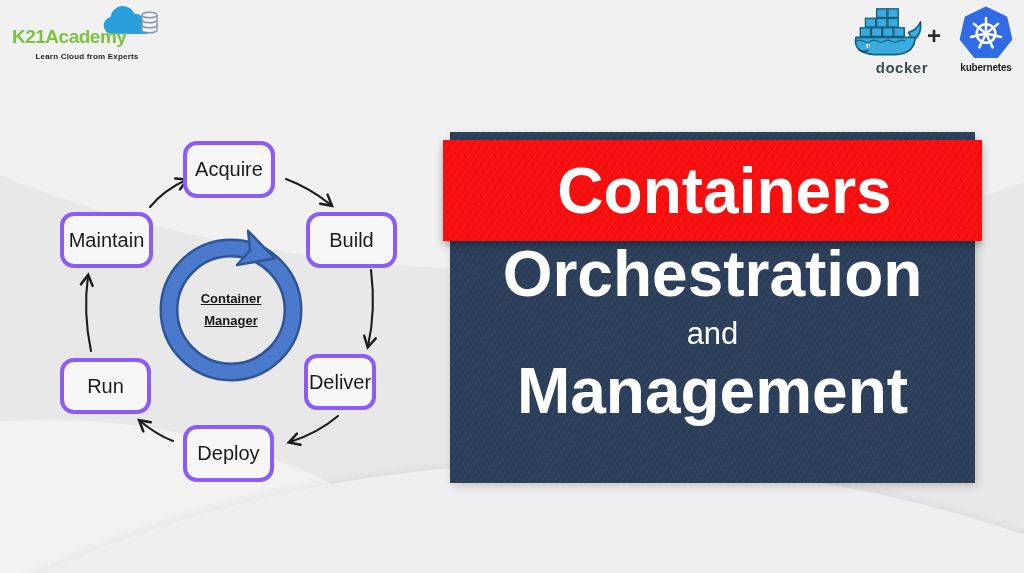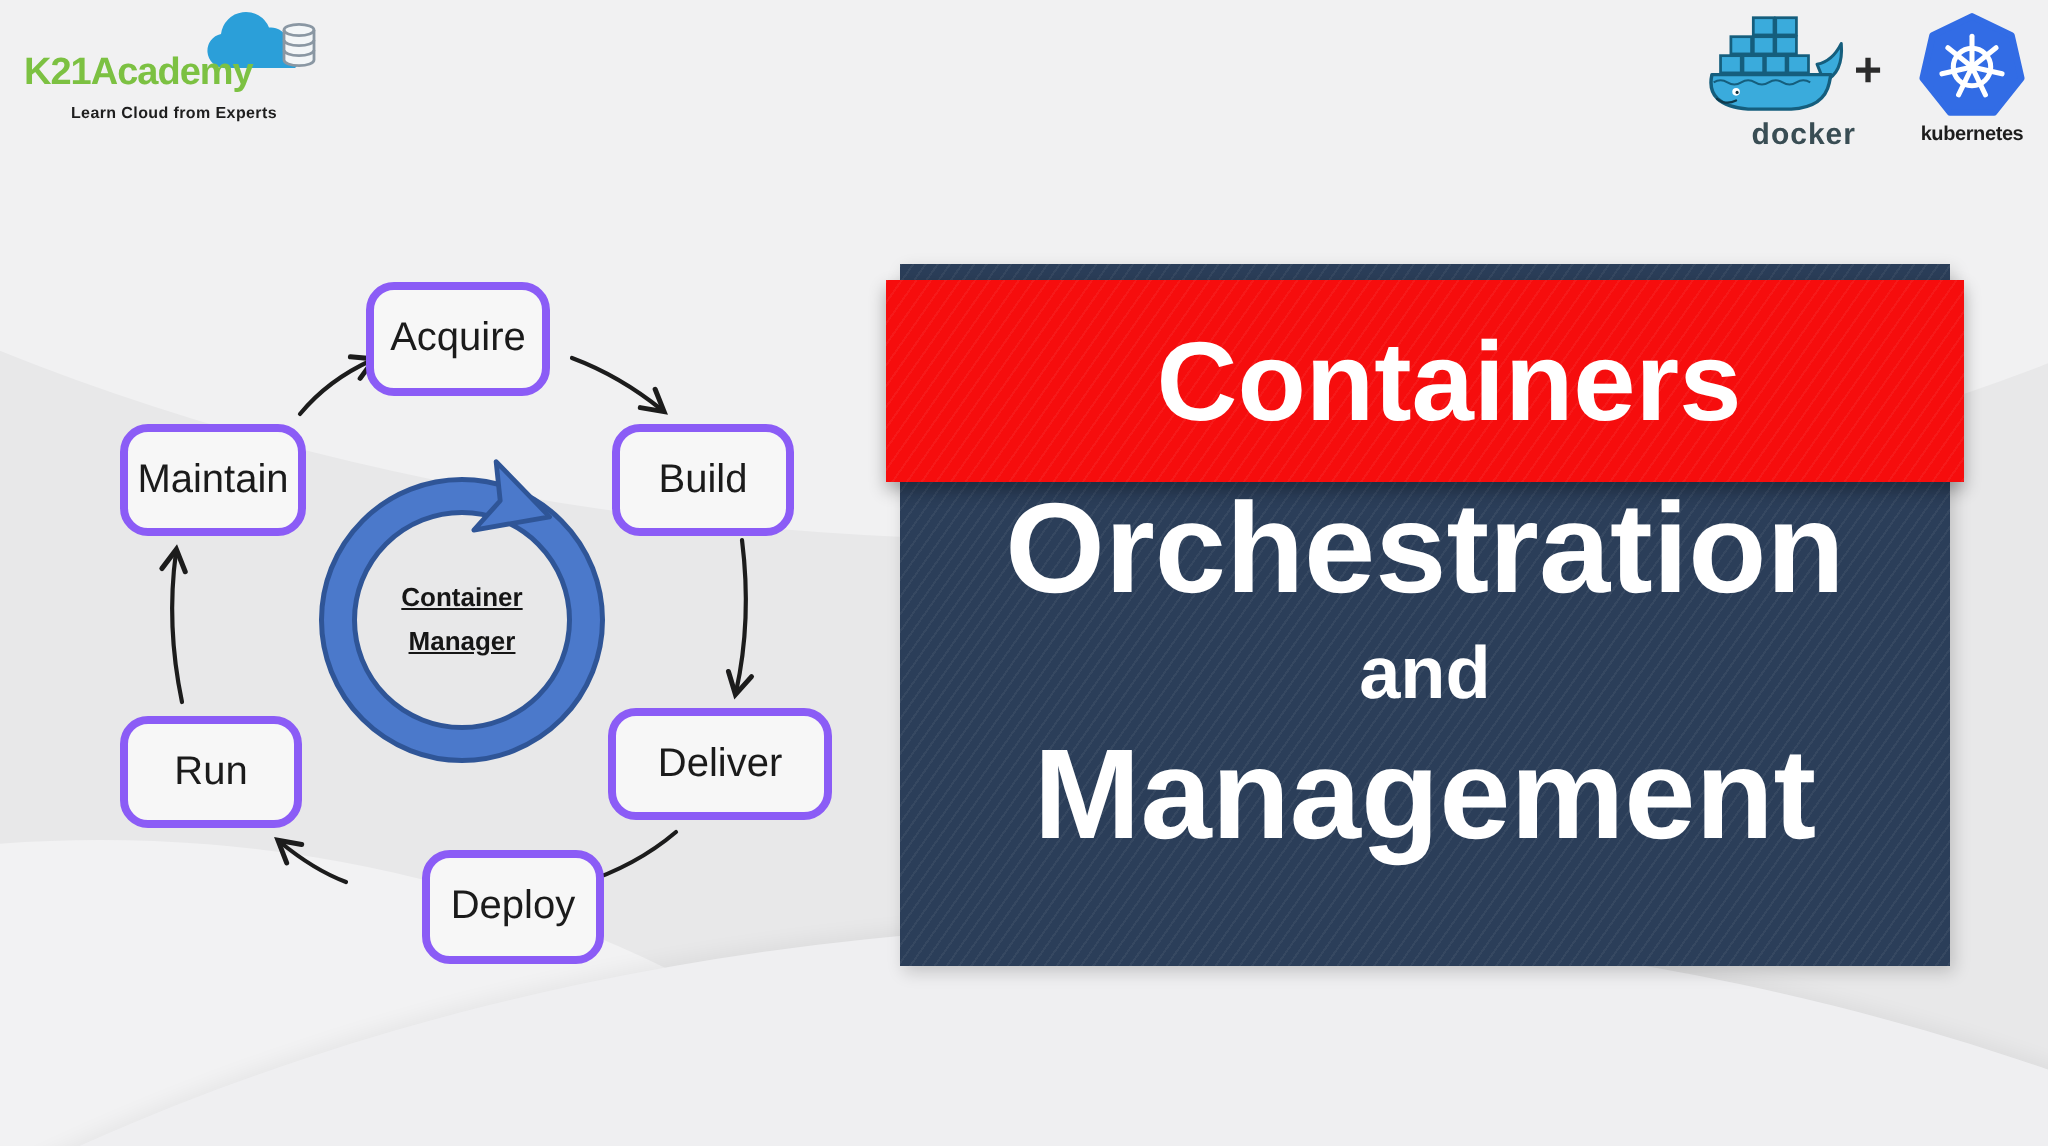--- a/index.html
+++ b/index.html
@@ -38,22 +38,22 @@
   .diagram { position:absolute; left:0; top:0; width:450px; height:573px; z-index:5; }
   .stage-box {
     position:absolute; background:#f7f7f7; border:4px solid #8b5cf6; border-radius:14px;
     display:flex; align-items:center; justify-content:center;
     font-size:20px; color:#1b1b1b; box-sizing:border-box;
   }
   .stage-acquire  { left:183px; top:141px; width:92px; height:57px; }
   .stage-maintain { left:60px;  top:212px; width:93px; height:56px; }
   .stage-build    { left:306px; top:212px; width:91px; height:56px; }
   .stage-run      { left:60px;  top:358px; width:91px; height:56px; }
-  .stage-deliver  { left:304px; top:354px; width:112px; height:56px; }
-  .stage-deploy   { left:183px; top:425px; width:91px; height:57px;margin-left:28px; }
+  .stage-deliver  { left:304px; top:354px; width:72px; height:56px;border-radius:13px; }
+  .stage-deploy   { left:183px; top:425px; width:91px; height:57px; }
 
   .ring-svg { position:absolute; left:148px; top:226px; width:166px; height:160px; }
   .ring-text { position:absolute; left:176px; top:288px; width:110px; text-align:center;
                font-size:13px; font-weight:bold; color:#161616; line-height:22px;text-decoration:underline; }
   .arrows-svg { position:absolute; left:0; top:100px; width:440px; height:400px; }
 
   
   .navy-panel {
     position:absolute; left:450px; top:132px; width:525px; height:351px; z-index:6;
     background:
@@ -62,27 +62,27 @@
     box-shadow:2px 3px 8px rgba(0,0,0,0.18);
   }
   .red-banner {
     position:absolute; left:443px; top:140px; width:539px; height:101px; z-index:7;
     background:
       repeating-linear-gradient(125deg, rgba(255,255,255,0.05) 0 1px, rgba(0,0,0,0) 1px 6px),
       #f60d0d;
     box-shadow:0 4px 8px rgba(0,0,0,0.3);
     display:flex; align-items:center; justify-content:center;
   }
-  .banner-text { font-size:56px; font-weight:bold; color:#ffffff; letter-spacing:0px;margin-left:24px; }
+  .banner-text { font-size:64px; font-weight:bold; color:#ffffff; letter-spacing:0px;margin-left:24px; }
   .panel-body {
     position:absolute; left:450px; top:242px; width:525px; height:241px; z-index:7;
     display:flex; flex-direction:column; align-items:center; justify-content:flex-start;
   }
   .panel-line-big { font-size:64px; font-weight:bold; color:#ffffff; line-height:1.02; white-space:nowrap; }
-  .panel-line-mid { font-size:37px; font-weight:bold; color:#ffffff; margin:9px 0 7px 0; }
+  .panel-line-mid { font-size:31px; font-weight:normal; color:#ffffff; margin:9px 0 7px 0; }
 </style>
 </head>
 <body>
 
 <div class="sheet sheet-a"></div>
 <div class="sheet sheet-c"></div>
 <div class="sheet sheet-b"></div>
 
 <div class="k21">
   <svg class="k21-cloud" viewBox="0 0 64 34">

